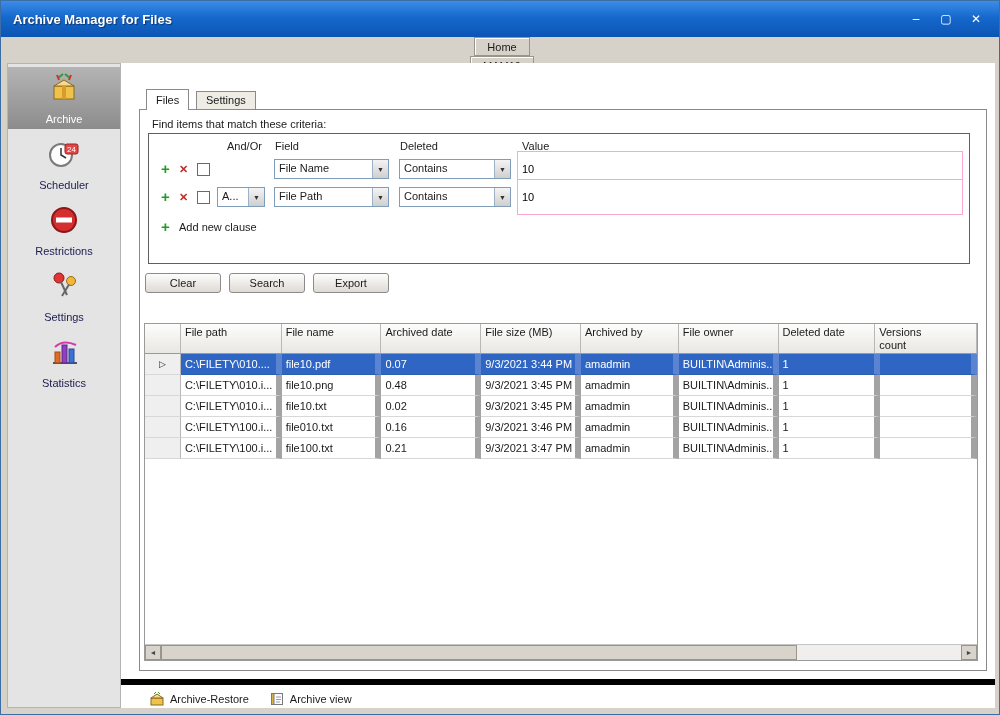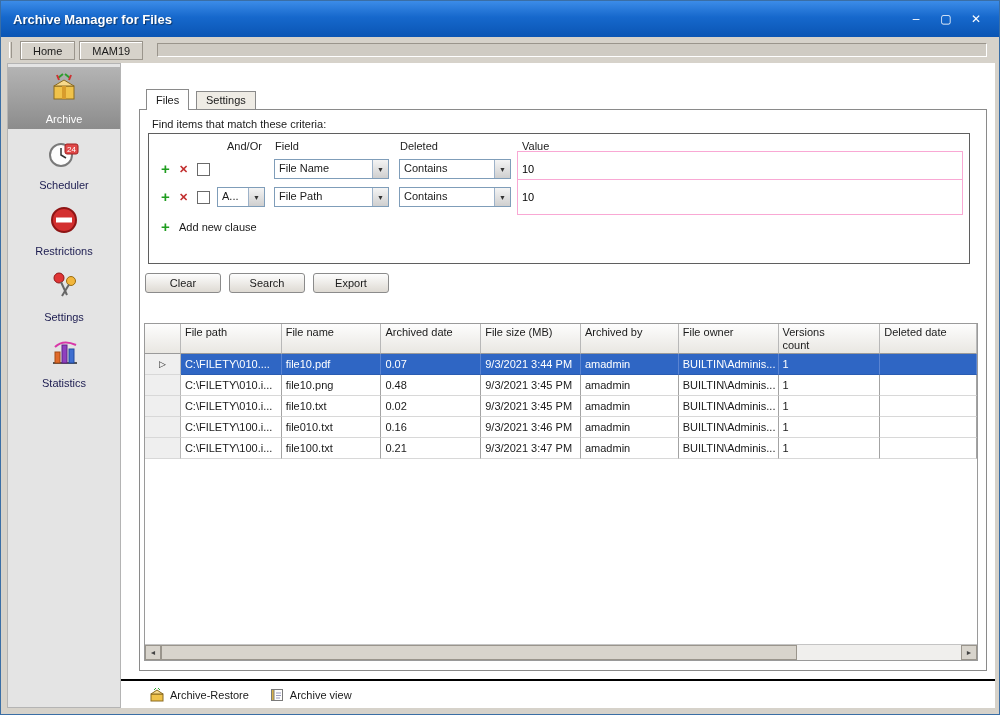--- a/index.html
+++ b/index.html
@@ -11,21 +11,21 @@
   }
   
   .titlebar { position:absolute; left:0; top:0; width:100%; height:36px;
     background:linear-gradient(180deg,#3c8ce8 0%,#1668cc 45%,#0a55b4 100%);
     display:flex; align-items:center; padding-left:12px; }
   .title { color:#fff; font-weight:bold; font-size:13px; text-shadow:1px 1px 1px rgba(0,0,0,.45); }
   .winbtns { position:absolute; right:14px; top:9px; display:flex; gap:12px; }
   .winbtn { width:18px; height:18px; color:#fff; text-align:center; font-size:12px; line-height:18px; cursor:default; }
   
   .toolbar { position:absolute; left:0; top:36px; width:100%; height:26px; background:#d6d2ca;
-    display:flex; align-items:center; padding-left:8px; }
+    display:flex; align-items:center; padding-left:8px;flex-direction:column; }
   .grip { width:3px; height:16px; border-left:1px solid #fff; border-right:1px solid #9a958c; margin-right:8px; }
   .tbtn { height:19px; padding:1px 12px 0; background:#d6d2ca; border:1px solid #9a958c;
     box-shadow:inset 1px 1px 0 #fff; margin-right:4px; line-height:16px; }
   .tstrip { flex:1; height:14px; margin:0 12px 0 10px; background:#cfcbc3;
     border:1px solid; border-color:#9a958c #fff #fff #9a958c; }
   
   .sidebar { position:absolute; left:6px; top:62px; width:114px; height:645px;
     background:#e4e4e4; border:1px solid #b4b4b4; padding-top:3px; }
   .nav-item { height:62px; margin-bottom:4px; display:flex; flex-direction:column; align-items:center;
     justify-content:center; gap:8px; color:#1c1c50; }
@@ -57,33 +57,33 @@
   .add-clause { position:absolute; left:12px; top:86px; display:flex; align-items:center; }
   .pbtn { position:absolute; top:210px; width:76px; height:20px; text-align:center; line-height:18px;
     background:linear-gradient(180deg,#fdfdfd,#dedad3); border:1px solid #8b8b8b; border-radius:3px; }
   
   .grid { position:absolute; left:23px; top:260px; width:834px; height:338px; border:1px solid #9a9a9a; background:#fff; overflow:hidden; }
   .ghead { display:flex; height:30px; }
   .gh { border-right:1px solid #b8b8b8; border-bottom:1px solid #9a9a9a;
     background:linear-gradient(180deg,#fdfdfd,#e9e7e2); padding:2px 4px; font-size:11px; line-height:13px; overflow:hidden; }
   .gbody { height:292px; overflow:hidden; }
   .gr { display:flex; height:21px; }
-  .gc { border-right:1px solid #a3a3a3; border-bottom:1px solid #d8d8d8; padding:2px 4px;
+  .gc { border-right:6px solid #a3a3a3; border-bottom:1px solid #d8d8d8; padding:2px 4px;
     white-space:nowrap; overflow:hidden; line-height:16px; }
   .gr.selected .gc { background:#2f66c4; color:#fff; border-right-color:#5a84d2; border-bottom-color:#2a5cb2; }
   .gr .selcell, .gr.selected .selcell { background:#efefef; color:#222; border-right:1px solid #b8b8b8;
     border-bottom:1px solid #d8d8d8; text-align:center; font-size:9px; line-height:16px; }
   .hscroll { position:absolute; left:0; bottom:0; width:100%; height:16px; background:#f0efed;
     border-top:1px solid #c4c4c4; display:flex; }
   .sbtn { width:16px; height:15px; background:#d8d4cc; border:1px solid #9a958c; font-size:7px; color:#444;
     display:flex; align-items:center; justify-content:center; }
   .sthumb { width:636px; height:15px; background:#d8d4cc; border:1px solid #9a958c; }
   .sspace { flex:1; }
   
-  .btabs { position:absolute; left:0; top:616px; width:874px; height:28px; border-top:2px solid #000000;
+  .btabs { position:absolute; left:0; top:616px; width:874px; height:28px; border-top:6px solid #000000;
     background:#fff; display:flex; align-items:flex-start; padding-left:18px; }
   .btab { display:flex; align-items:center; gap:5px; padding:4px 10px 0; height:24px; }
   .btab.active { border:1px solid #9a9a9a; border-top:1px solid #fff; margin-top:-1px; background:#fff; font-weight:bold; }
   .btab svg { width:16px; height:16px; display:block; }
 </style>
 </head>
 <body>
 
 <div class="app">
 
@@ -222,23 +222,23 @@
 
     <div class="grid">
       <div class="ghead">
           <div class="gh" style="width: 36px;"></div>
           <div class="gh" style="width: 101px;">File path</div>
           <div class="gh" style="width: 100px;">File name</div>
           <div class="gh" style="width: 100px;">Archived date</div>
           <div class="gh" style="width: 100px;">File size (MB)</div>
           <div class="gh" style="width: 98px;">Archived by</div>
           <div class="gh" style="width: 100px;">File owner</div>
+          <div class="gh" style="width: 97px;">Deleted date</div>
           <div class="gh" style="width: 102px; white-space: pre-line;">Versions
 count</div>
-          <div class="gh" style="width: 97px;">Deleted date</div>
         </div>
       <div class="gbody">
           <div class="gr selected">
             <div class="gc selcell" style="width: 36px;">▷</div>
             <div class="gc" style="width: 101px;">C:\FILETY\010....</div>
             <div class="gc" style="width: 100px;">file10.pdf</div>
             <div class="gc" style="width: 100px;">0.07</div>
             <div class="gc" style="width: 100px;">9/3/2021 3:44 PM</div>
             <div class="gc" style="width: 98px;">amadmin</div>
             <div class="gc" style="width: 100px;">BUILTIN\Adminis...</div>

